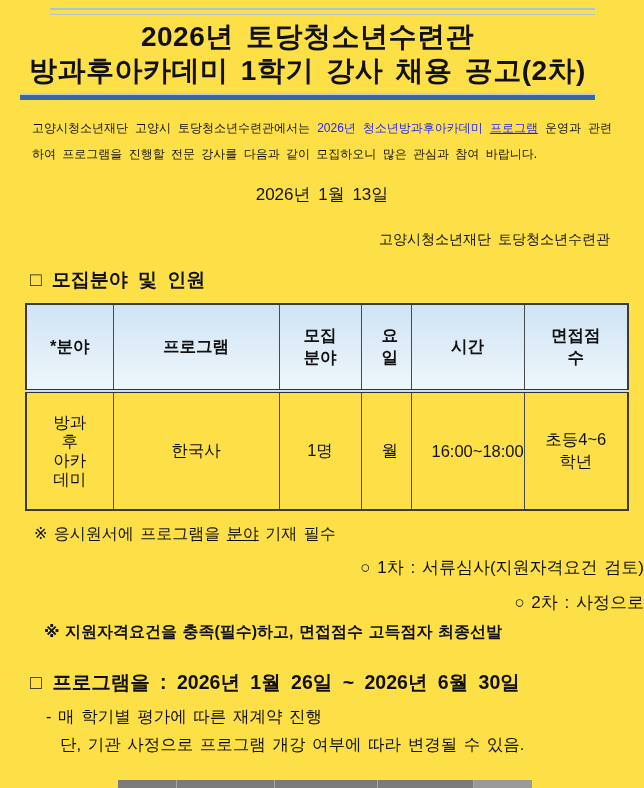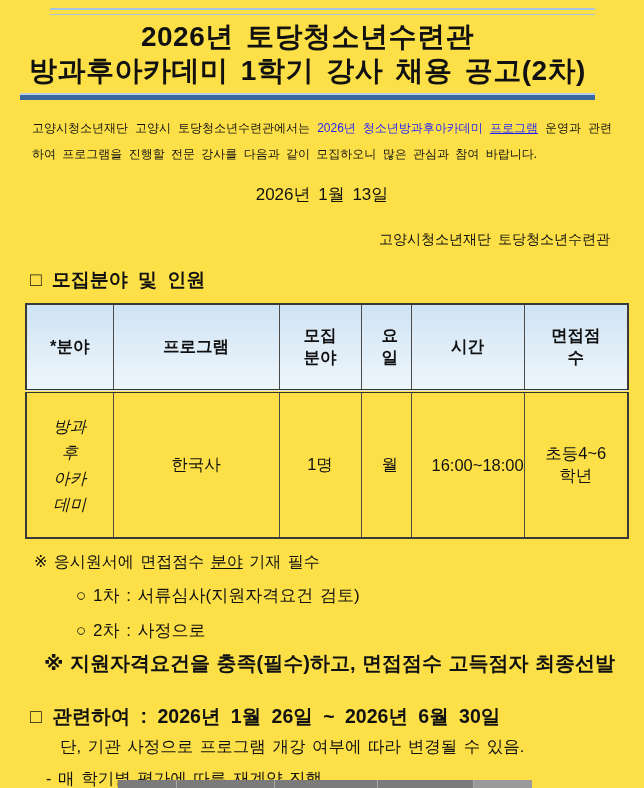--- a/index.html
+++ b/index.html
@@ -44,27 +44,27 @@
     font-size:16.5px; text-align:center;
     border:2px solid #3a3a3a;
   }
   .recruit-table th, .recruit-table td { border:1.5px solid #4a4a4a; padding:20px; }
   .recruit-table th {
     background:linear-gradient(to bottom,#cfe3f3,#eef6fc);
     font-weight:600; height:30px;
     border-bottom:4px double #333333;
   }
   .recruit-table td { height:44px; vertical-align:middle; }
-  .pre-line { white-space:pre-line; line-height:26px;font-style:italic; }
+  .pre-line { white-space:pre-line; line-height:19px; }
 
   .table-note { margin:13px 0 0 34px; font-size:16px; word-spacing:2px; }
 
   
-  .circle-item { margin:10px 0 0 76px; font-size:17px; word-spacing:2px; line-height:25px; }
-  .star-note { margin:7px 0 0 44px; font-size:20px; font-weight:600; word-spacing:1px; }
+  .circle-item { margin:10px 0 0 48px; font-size:17px; word-spacing:2px; line-height:25px;text-align:right; }
+  .star-note { margin:7px 0 0 44px; font-size:16px; font-weight:600; word-spacing:1px; }
 
   
   .dash-item { margin:10px 0 0 46px; font-size:16.5px; word-spacing:2px; }
   .dash-item.cont { margin-left:60px; margin-top:6px; }
 
   
   .qual-table {
     margin:12px 0 0 32px; width:588px;
     font-size:16px;
     border:2px solid #3a3a3a;
@@ -126,29 +126,29 @@
 아카데미</td>
         <td>한국사</td>
         <td>1명</td>
         <td>월</td>
         <td>16:00~18:00</td>
         <td>초등4~6학년</td>
       </tr>
     </tbody>
   </table>
 
-  <div class="table-note"><span>※ 응시원서에 면접점수 </span><span class="u">분야</span><span> 기재 필수</span></div>
+  <div class="table-note"><span>※ 응시원서에 프로그램을 </span><span class="u">분야</span><span> 기재 필수</span></div>
 
   <div class="circle-item">○ 1차 : 서류심사(지원자격요건 검토)</div>
   <div class="circle-item">○ 2차 : 사정으로</div>
   <div class="star-note">※ 지원자격요건을 충족(필수)하고, 면접점수 고득점자 최종선발</div>
 
-  <div class="heading contract">□ 관련하여 : 2026년 1월 26일 ~ 2026년 6월 30일</div>
+  <div class="heading contract">□ 프로그램을 : 2026년 1월 26일 ~ 2026년 6월 30일</div>
+  <div class="dash-item">- 매 학기별 평가에 따른 재계약 진행</div>
   <div class="dash-item cont">단, 기관 사정으로 프로그램 개강 여부에 따라 변경될 수 있음.</div>
-  <div class="dash-item">- 매 학기별 평가에 따른 재계약 진행</div>
 
   <div class="heading qual">□ 자격요건</div>
 
   <table class="qual-table">
     <colgroup>
         <col style="width:330px">
         <col style="width:258px">
       </colgroup>
     <thead>
       <tr>

